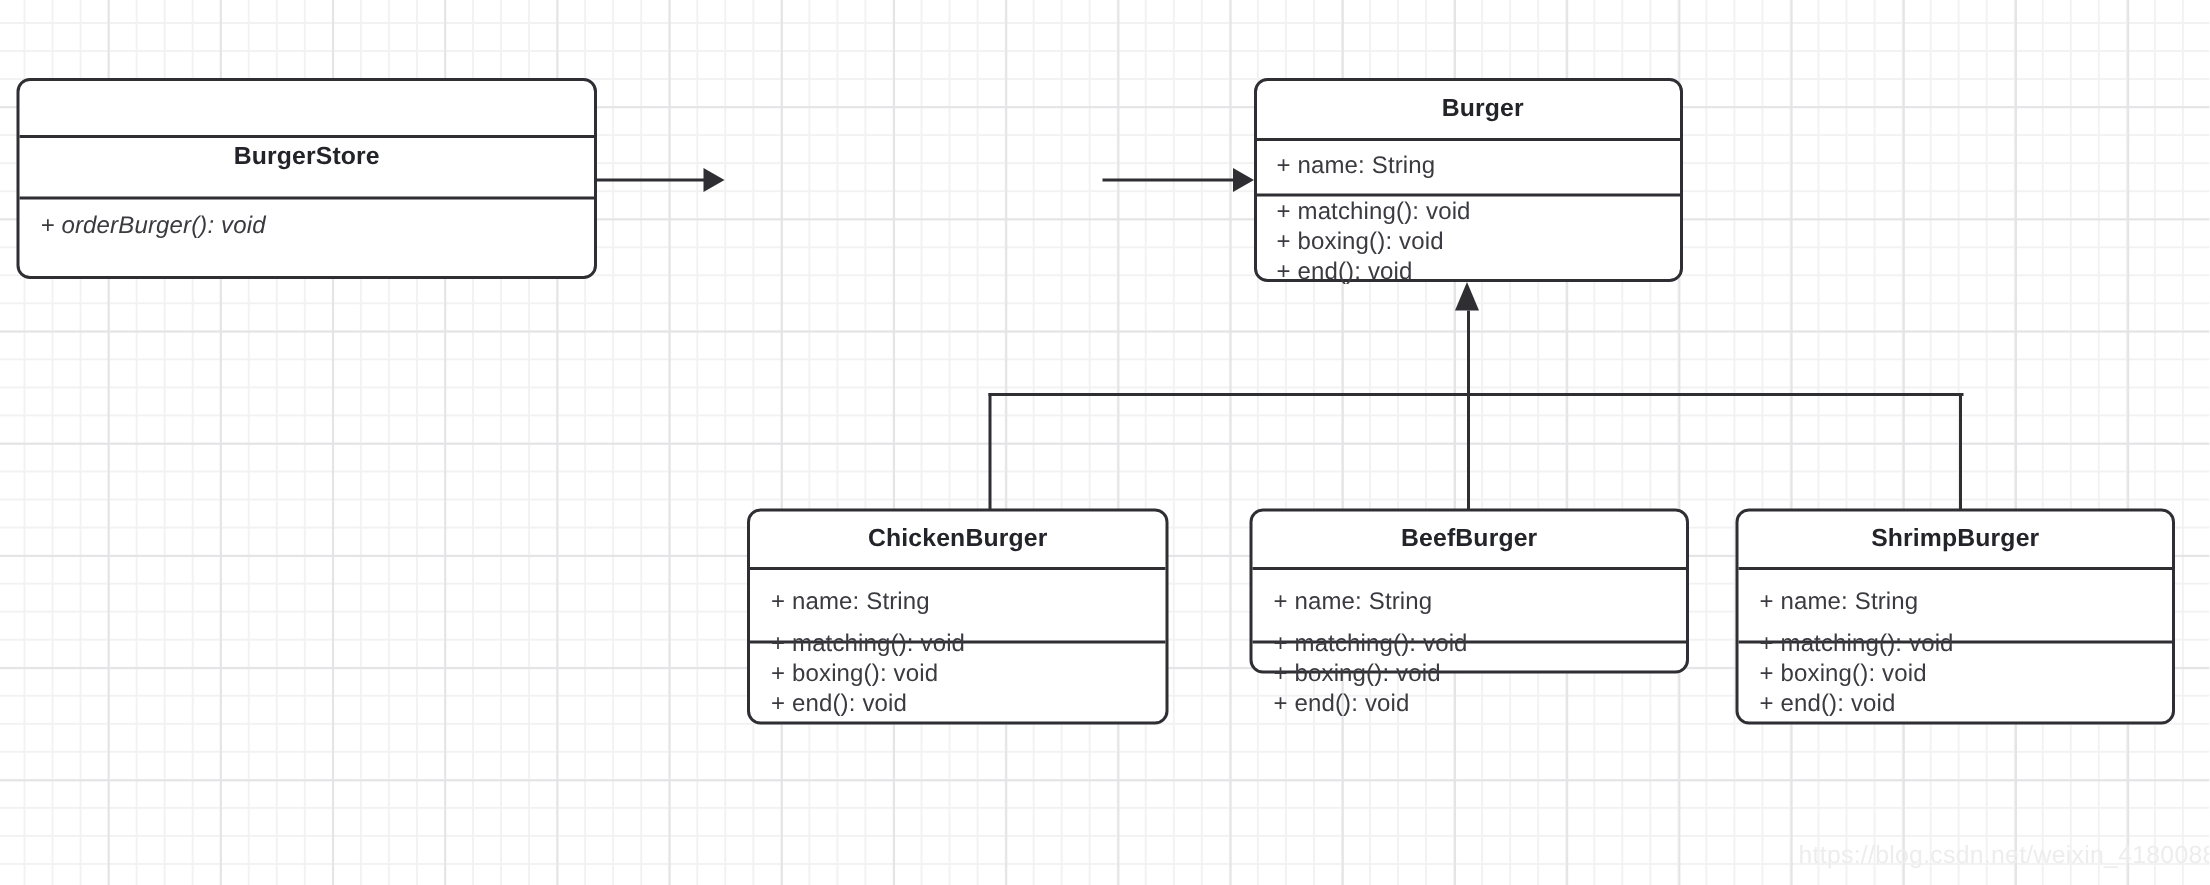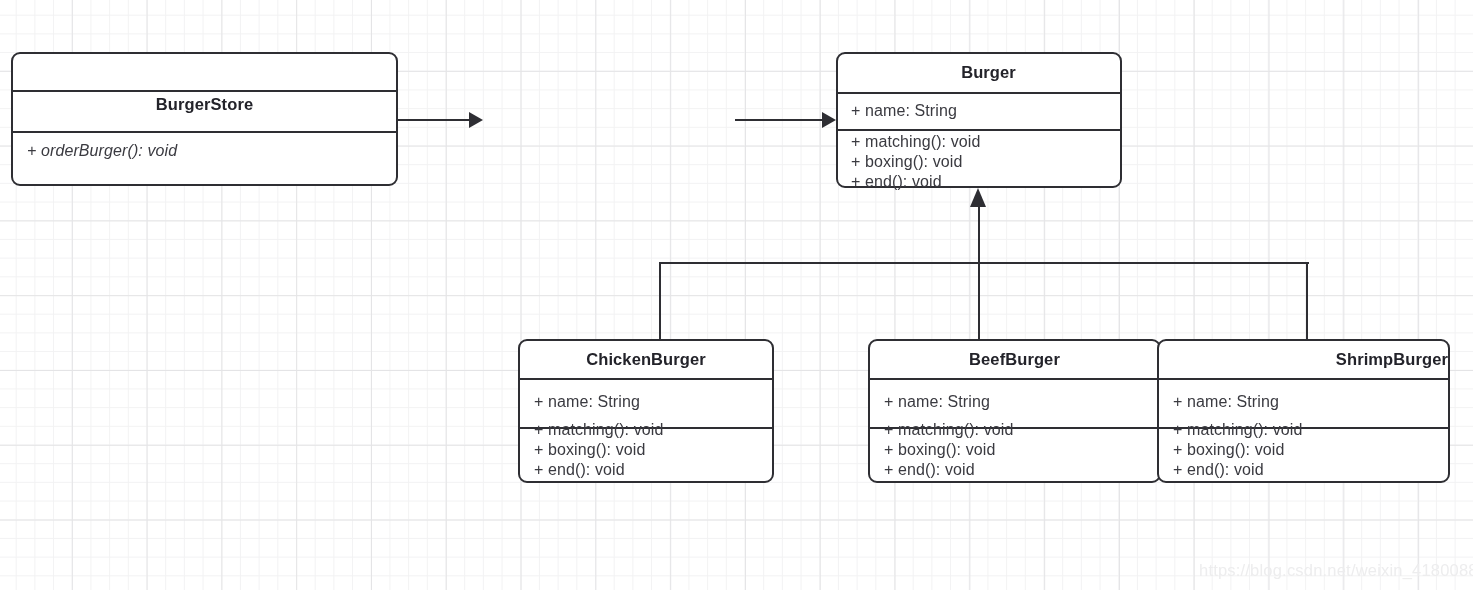--- a/index.html
+++ b/index.html
@@ -109,42 +109,42 @@
   <div class="uml-box" style="left:836px; top:52px; width:286px; height:136px;">
     <div class="uml-title" style="top:9px;margin-left:19px;">Burger</div>
     <div class="divider" style="top:38px;"></div>
     <div class="uml-row" style="left:13px; top:48px;">+ name:  String</div>
     <div class="divider" style="top:75px;"></div>
     <div class="uml-row" style="left:13px; top:79px;">+ matching():  void</div>
     <div class="uml-row" style="left:13px; top:99px;">+ boxing():  void</div>
     <div class="uml-row" style="left:13px; top:119px;">+ end(): void</div>
   </div>
 
-  <div class="uml-box" style="left:518px; top:339px; width:256px; height:144px;">
+  <div class="uml-box" style="left:498px; top:339px; width:281px; height:144px;">
     <div class="uml-title" style="top:9px;">ChickenBurger</div>
     <div class="divider" style="top:37px;"></div>
     <div class="uml-row" style="left:14px; top:52px;">+ name:  String</div>
     <div class="divider" style="top:86px;"></div>
     <div class="uml-row" style="left:14px; top:80px;">+ matching():  void</div>
     <div class="uml-row" style="left:14px; top:100px;">+ boxing():  void</div>
     <div class="uml-row" style="left:14px; top:120px;">+ end(): void</div>
   </div>
 
-  <div class="uml-box" style="left:868px; top:339px; width:293px; height:144px;">
+  <div class="uml-box" style="left:833px; top:339px; width:293px; height:110px;">
     <div class="uml-title" style="top:9px;">BeefBurger</div>
     <div class="divider" style="top:37px;"></div>
     <div class="uml-row" style="left:14px; top:52px;">+ name:  String</div>
     <div class="divider" style="top:86px;"></div>
     <div class="uml-row" style="left:14px; top:80px;">+ matching():  void</div>
     <div class="uml-row" style="left:14px; top:100px;">+ boxing():  void</div>
     <div class="uml-row" style="left:14px; top:120px;">+ end(): void</div>
   </div>
 
   <div class="uml-box" style="left:1157px; top:339px; width:293px; height:144px;">
-    <div class="uml-title" style="top:9px;text-align:right;">ShrimpBurger</div>
+    <div class="uml-title" style="top:9px;">ShrimpBurger</div>
     <div class="divider" style="top:37px;"></div>
     <div class="uml-row" style="left:14px; top:52px;">+ name:  String</div>
     <div class="divider" style="top:86px;"></div>
     <div class="uml-row" style="left:14px; top:80px;">+ matching():  void</div>
     <div class="uml-row" style="left:14px; top:100px;">+ boxing():  void</div>
     <div class="uml-row" style="left:14px; top:120px;">+ end(): void</div>
   </div>
 
   <div class="seg h-seg" style="left:398px; top:119px; width:72px;"></div>
   <div class="arrow-right" style="left:469px; top:112px;"></div>

